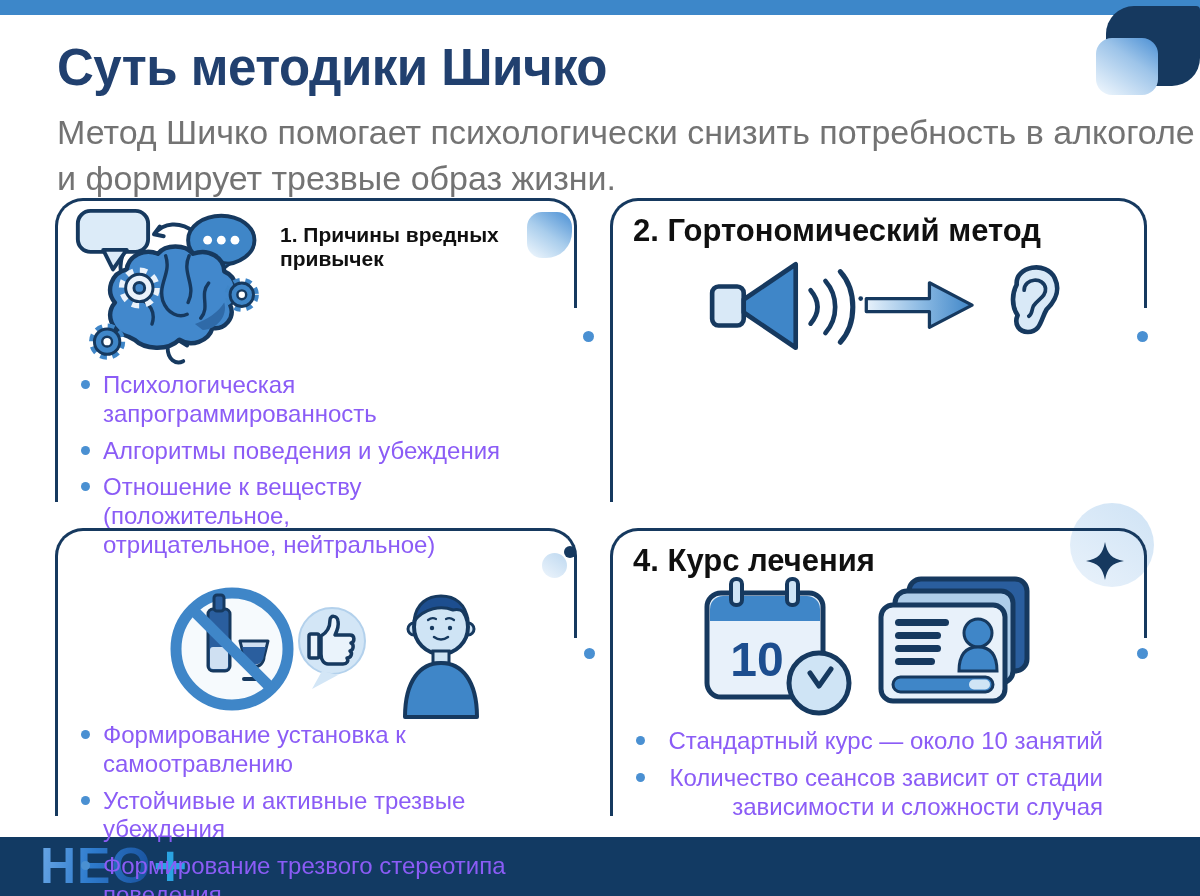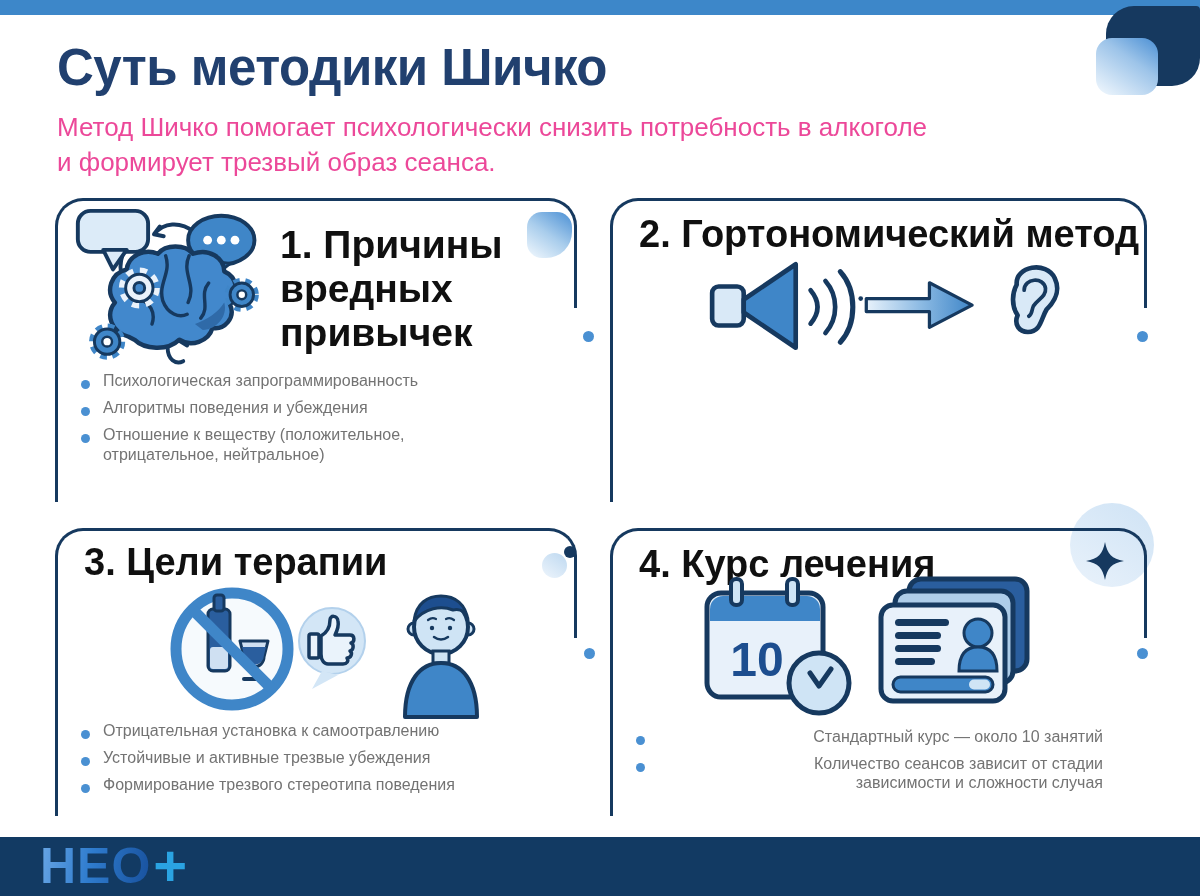--- a/index.html
+++ b/index.html
@@ -25,21 +25,21 @@
     border-radius: 16px;
     background: linear-gradient(215deg, #4a8fd4 0%, #9dc4e9 40%, #f3f9fe 100%);
   }
   .page-title {
     position: absolute; left:57px; top:38px;
     font-size: 51px; font-weight: 800; letter-spacing: -0.5px;
     color: #21406f;
   }
   .page-subtitle {
     position: absolute; left:57px; top:110px;
-    font-size: 26px; line-height: 1.35; color:#ec4899;
+    font-size: 34px; line-height: 1.35; color:#737373;
   }
   .card {
     position: absolute;
     border: 3px solid #16395f;
     border-bottom: none;
     border-radius: 28px 28px 0 0;
     background: transparent;
     z-index: 2;
   }
   
@@ -48,31 +48,31 @@
     background:#ffffff;
   }
   .card1 { left:55px;  top:198px; width:522px; height:304px; }
   .card2 { left:610px; top:198px; width:537px; height:304px; }
   .card3 { left:55px;  top:528px; width:522px; height:288px; }
   .card4 { left:610px; top:528px; width:537px; height:288px;text-decoration:underline; }
 
   .card-title { font-weight: 800; color:#101010; }
   .card1 .card-title {
     position:absolute; left:222px; top:22px; width:240px;
-    font-size: 39px; line-height: 1.13;
+    font-size: 21px; line-height: 1.13;
   }
   .card2 .card-title, .card3 .card-title, .card4 .card-title {
-    position:absolute; left:26px; top:12px; font-size: 38px; white-space: nowrap;
+    position:absolute; left:20px; top:12px; font-size: 31px; white-space: nowrap;
   }
   .card3 .card-title { top:10px; }
 
   .bullets { position:absolute; left:20px; list-style:none; }
   .bullets li {
     position: relative; padding-left:25px; margin-bottom:8px;
-    font-size:16px; line-height:1.2; color:#737373;
+    font-size:24px; line-height:1.2; color:#8b5cf6;
     white-space: pre-line;
   }
   .bullets li::before {
     content:''; position:absolute; left:3px; top:9px;
     width:9px; height:9px; border-radius:50%; background:#4a90d2;
   }
   .card1 .bullets { top:170px; width:470px; }
   .card2 .bullets { top:174px; width:470px; }
   .card3 .bullets { top:190px; width:508px; }
   .card4 .bullets { top:196px; width:470px;text-align:right; }
@@ -119,21 +119,21 @@
 
 <div class="poster">
 
   <div class="topbar"></div>
   <div class="corner-blob"></div>
   <div class="corner-grad"></div>
 
   <h1 class="page-title">Суть методики Шичко</h1>
   <div class="page-subtitle">
     <div>Метод Шичко помогает психологически снизить потребность в алкоголе</div>
-    <div>и формирует трезвый образ сеанса.</div>
+    <div>и формирует трезвые образ жизни.</div>
   </div>
 
   <div class="deco-big-circle"></div>
   <div class="card-petal"></div>
   <div class="deco-small-circle"></div>
   <div class="deco-dark-dot"></div>
   <span class="end-dot dot1"></span>
   <span class="end-dot dot2"></span>
   <span class="end-dot dot3"></span>
   <span class="end-dot dot4"></span>
@@ -210,21 +210,20 @@
         <circle cx="172" cy="53" r="2.5" fill="#16395f"></circle>
         <g>
           <path d="M340 38 C338 18 372 12 381 31 C388 46 380 57 372 65 C366 75 366 89 352 89 C342 89 337 80 341 71 C334 61 335 47 340 38 Z" fill="#d9e9f7" stroke="#16395f" stroke-width="5" stroke-linejoin="round"></path>
           <path d="M348 44 C348 31 369 29 371 42 C372 51 362 54 358 61 C356 65 357 70 353 72" fill="none" stroke="#16395f" stroke-width="4" stroke-linecap="round"></path>
         </g>
       </svg>
     </span>
   </section>
 
   <section class="card card3">
-    <h2 class="card-title">3. Цели терапии</h2>
     <span class="icon-wrap">
       <svg width="350" height="142" viewBox="0 0 350 142">
         <g transform="translate(68,70)">
           <circle r="56" fill="#f6fafd" stroke="#3f86c8" stroke-width="11"></circle>
           <rect x="-24" y="-40" width="22" height="62" rx="5" fill="#2a5e9e" stroke="#16395f" stroke-width="3"></rect>
           <rect x="-18" y="-54" width="10" height="16" rx="3" fill="#2a5e9e" stroke="#16395f" stroke-width="3"></rect>
           <rect x="-22" y="-2" width="18" height="22" rx="3" fill="#cfe0f2"></rect>
           <path d="M8 -8 H36 L32 8 A10 10 0 0 1 12 8 Z" fill="#cfe0f2" stroke="#16395f" stroke-width="3" stroke-linejoin="round"></path>
           <path d="M10 -2 H34 L32 6 A9 9 0 0 1 12 6 Z" fill="#2a5e9e"></path>
           <line x1="22" y1="16" x2="22" y2="28" stroke="#16395f" stroke-width="3"></line>
@@ -245,21 +244,21 @@
           <circle cx="-9" cy="-15" r="2.2" fill="#16395f"></circle>
             <circle cx="9" cy="-15" r="2.2" fill="#16395f"></circle>
           <path d="M-13 -23 Q-9 -26 -5 -24 M5 -24 Q9 -26 13 -23" stroke="#16395f" stroke-width="2.2" fill="none" stroke-linecap="round"></path>
           <path d="M-7 -6 Q0 -1 7 -6" stroke="#16395f" stroke-width="2.5" fill="none" stroke-linecap="round"></path>
           <rect x="-8" y="8" width="16" height="12" fill="#cfe4f5" stroke="#16395f" stroke-width="3"></rect>
           <path d="M-36 74 C-36 38 -21 20 0 20 C21 20 36 38 36 74 Z" fill="#3f86c8" stroke="#16395f" stroke-width="4" stroke-linejoin="round"></path>
         </g>
       </svg>
     </span>
     <ul class="bullets">
-      <li>Отрицательная установка к самоотравлению</li>
+      <li>Формирование установка к самоотравлению</li>
       <li>Устойчивые и активные трезвые убеждения</li>
       <li>Формирование трезвого стереотипа поведения</li>
     </ul>
   </section>
 
   <section class="card card4">
     <h2 class="card-title">4. Курс лечения</h2>
     <span class="icon-wrap">
       <svg width="360" height="150" viewBox="0 0 360 150">
         <g transform="translate(12,6)">

